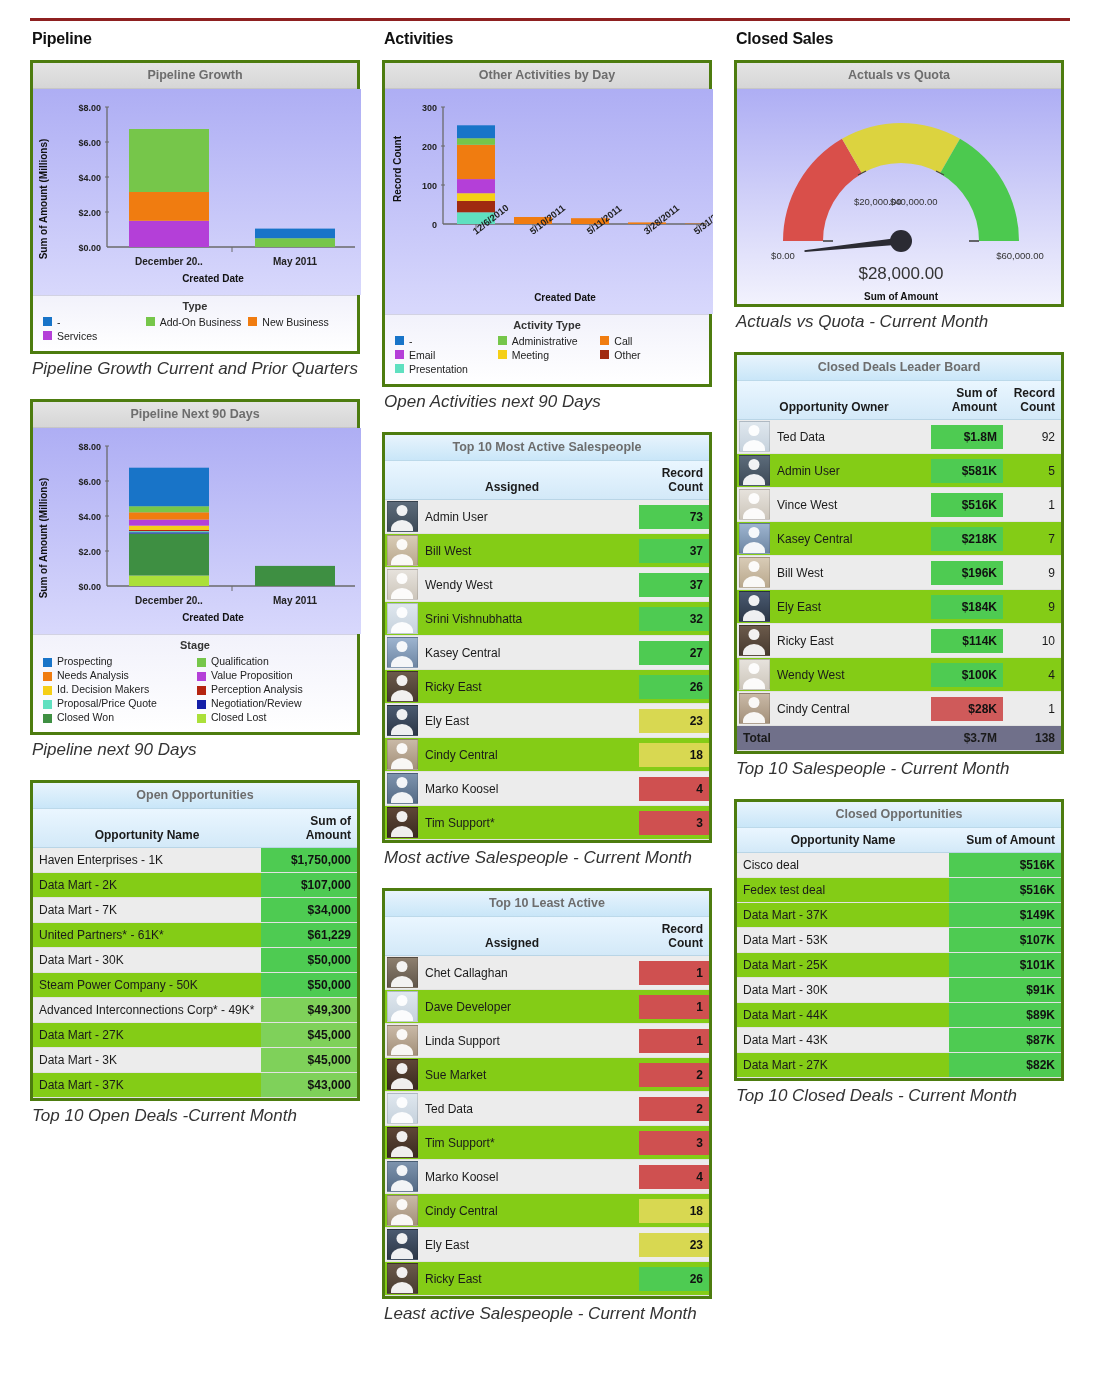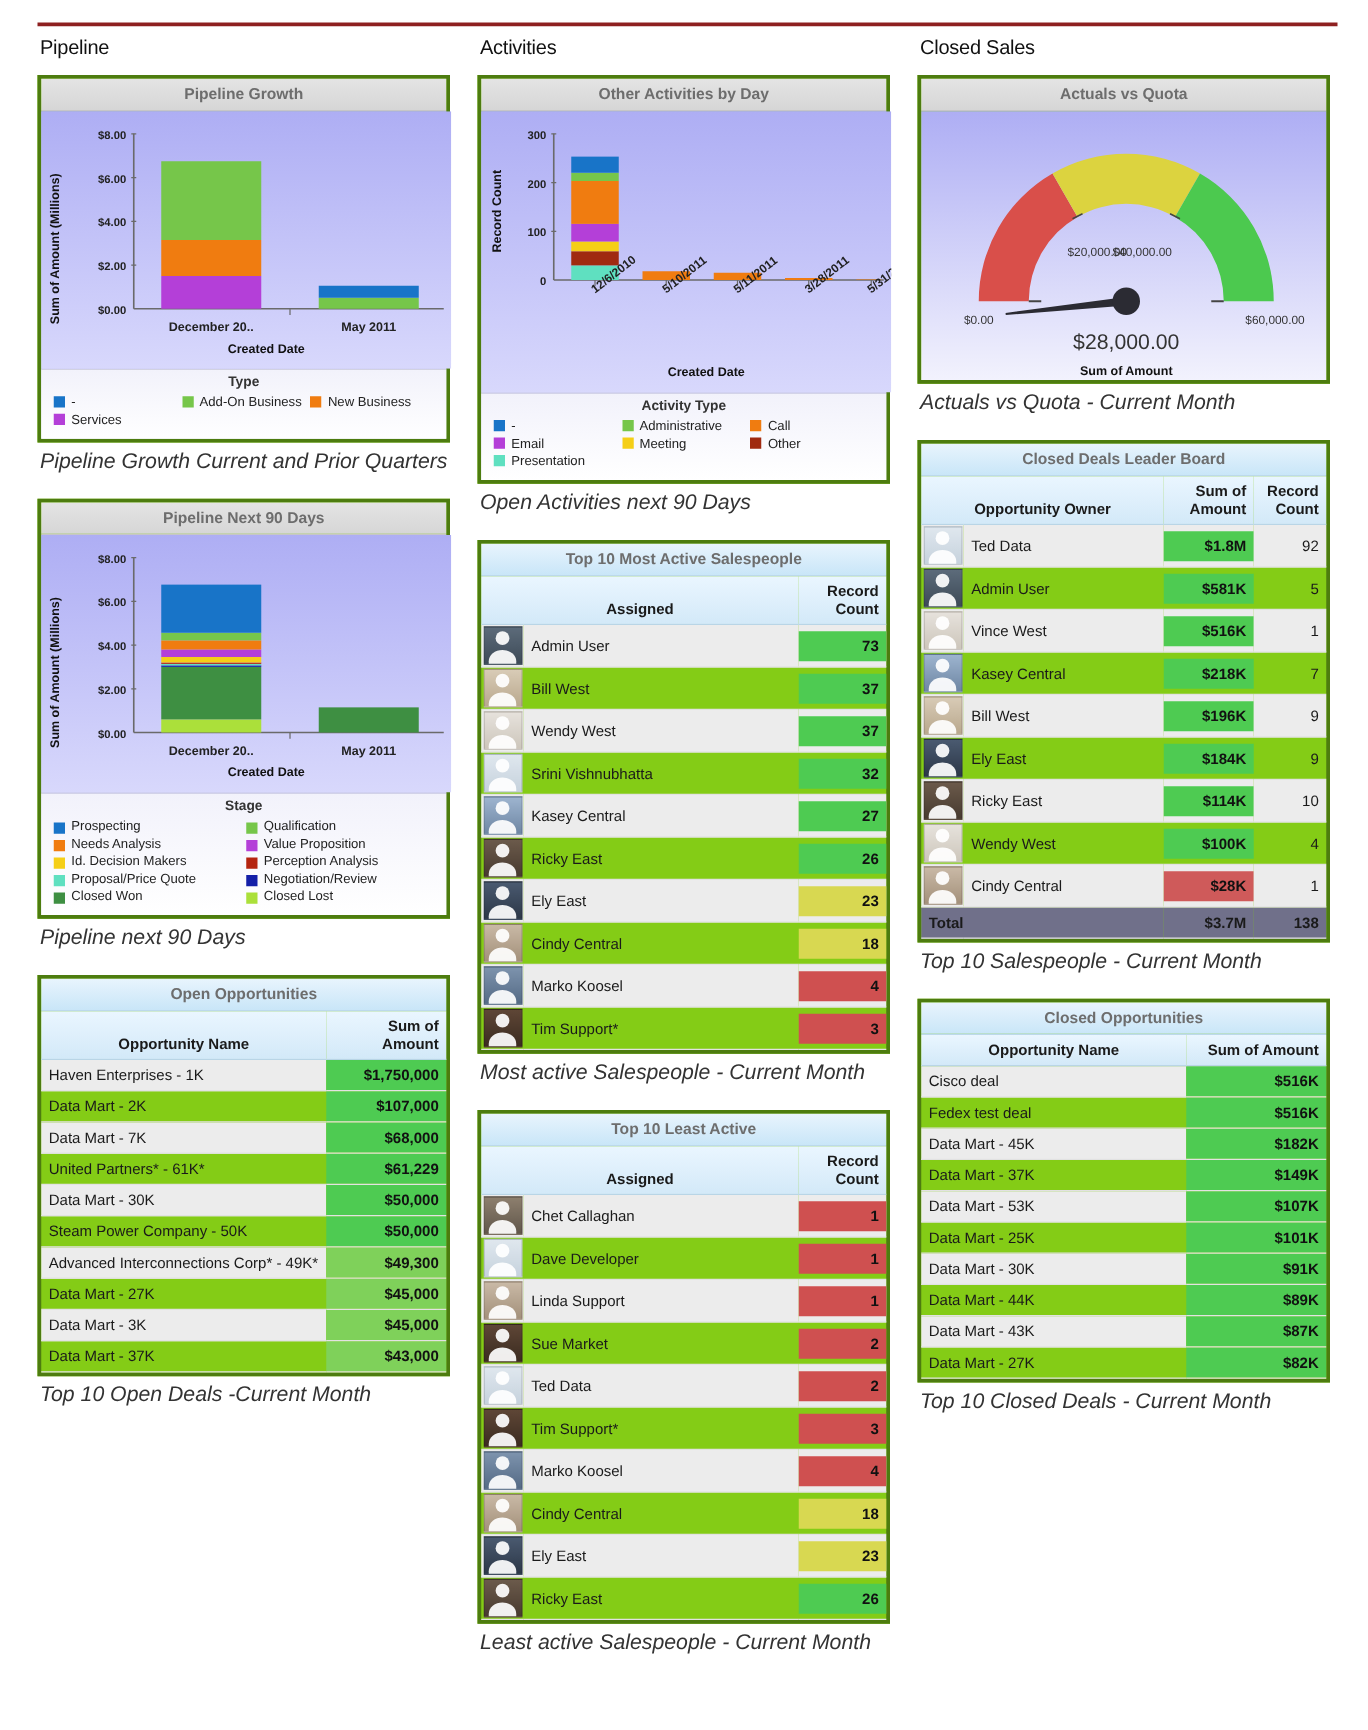--- a/index.html
+++ b/index.html
@@ -14,21 +14,21 @@
   .page { padding:18px 24px 0 30px; }
 
   
   .top-rule { height:3px; background:#8e2020; margin-bottom:9px; }
 
   
   .cols { display:flex; gap:22px; align-items:flex-start; }
   .col { width:330px; flex:0 0 330px; }
 
   .col-title {
-    font-size:16px; font-weight:normal; color:#111;
+    font-size:16px; font-weight:bold; color:#111;
     margin:0 0 12px 2px; letter-spacing:-0.2px;
   }
 
   
   .comp { margin-bottom:6px; }
   .comp-frame {
     border:3px solid #4d7c0f;
     background:#84cc16;
   }
   .caption {
@@ -318,21 +318,21 @@
                 </tr>
               <tr>
                   <td>Data Mart - 2K</td>
                   <td class="num-cell">
                     <span class="chip g1">$107,000</span>
                   </td>
                 </tr>
               <tr class="alt">
                   <td>Data Mart - 7K</td>
                   <td class="num-cell">
-                    <span class="chip g1">$68,000</span>
+                    <span class="chip g1">$34,000</span>
                   </td>
                 </tr>
               <tr>
                   <td>United Partners* - 61K*</td>
                   <td class="num-cell">
                     <span class="chip g1">$61,229</span>
                   </td>
                 </tr>
               <tr class="alt">
                   <td>Data Mart - 30K</td>
@@ -846,26 +846,20 @@
                   <td class="num-cell" style="width:62px">
                     <span class="chip g1">$516K</span>
                   </td>
                 </tr>
               <tr>
                   <td>Fedex test deal</td>
                   <td class="num-cell" style="width:62px">
                     <span class="chip g1">$516K</span>
                   </td>
                 </tr>
-              <tr class="alt">
-                  <td>Data Mart - 45K</td>
-                  <td class="num-cell" style="width:62px">
-                    <span class="chip g1">$182K</span>
-                  </td>
-                </tr>
               <tr>
                   <td>Data Mart - 37K</td>
                   <td class="num-cell" style="width:62px">
                     <span class="chip g1">$149K</span>
                   </td>
                 </tr>
               <tr class="alt">
                   <td>Data Mart - 53K</td>
                   <td class="num-cell" style="width:62px">
                     <span class="chip g1">$107K</span>

